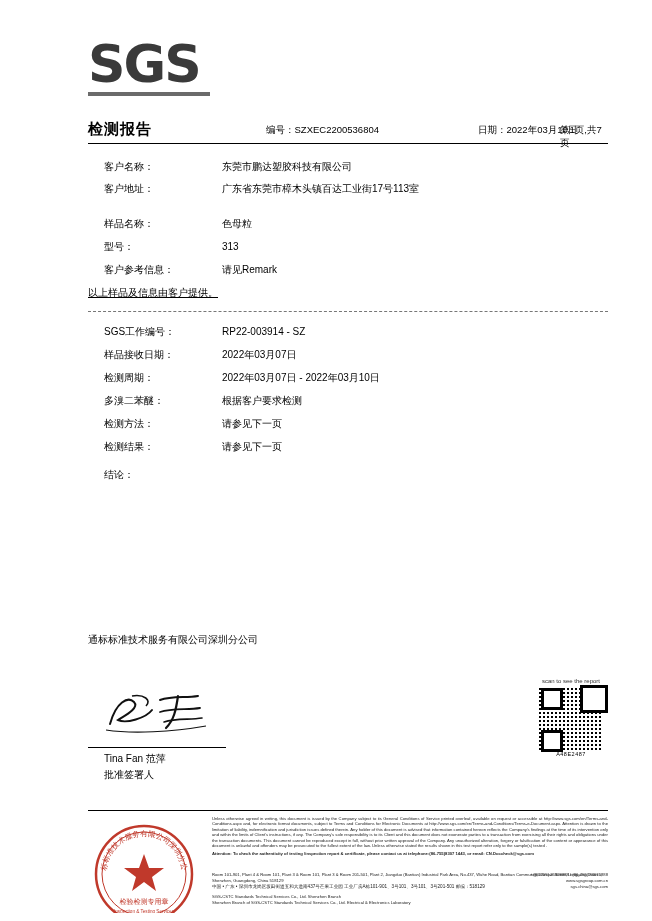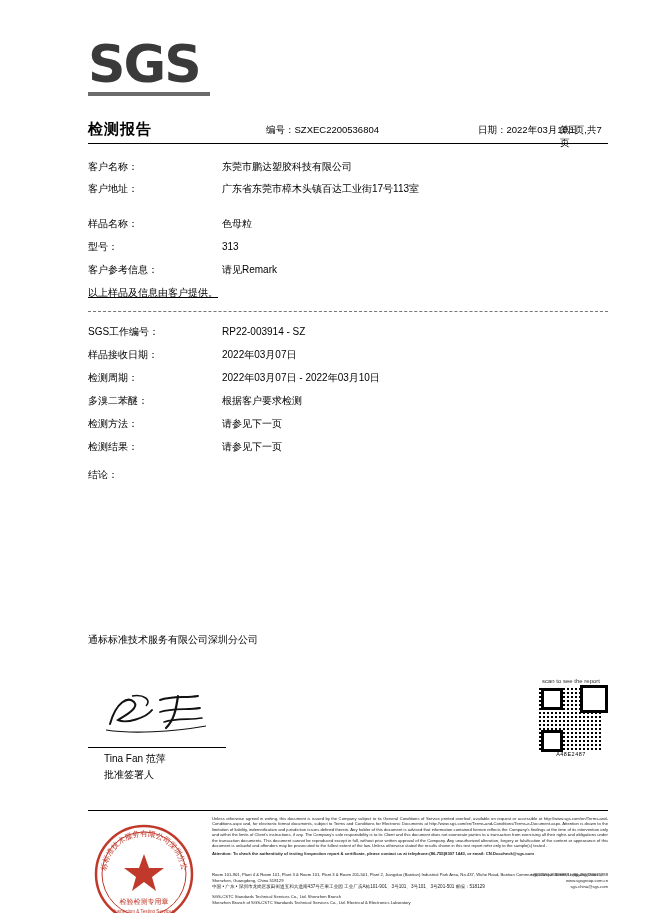--- a/index.html
+++ b/index.html
@@ -85,21 +85,21 @@
   }
 
   
   .field {
     position: absolute;
     font-size: 10px;
     line-height: 14px;
   }
   .field .lbl {
     position: absolute;
-    left: 0;
+    left: 16px;
     white-space: nowrap;
   }
   .field .val {
     position: absolute;
     left: 126px;
     white-space: pre-wrap;
     margin-left: 8px;
   }
   .field.wide .val { width: 392px; }
 

